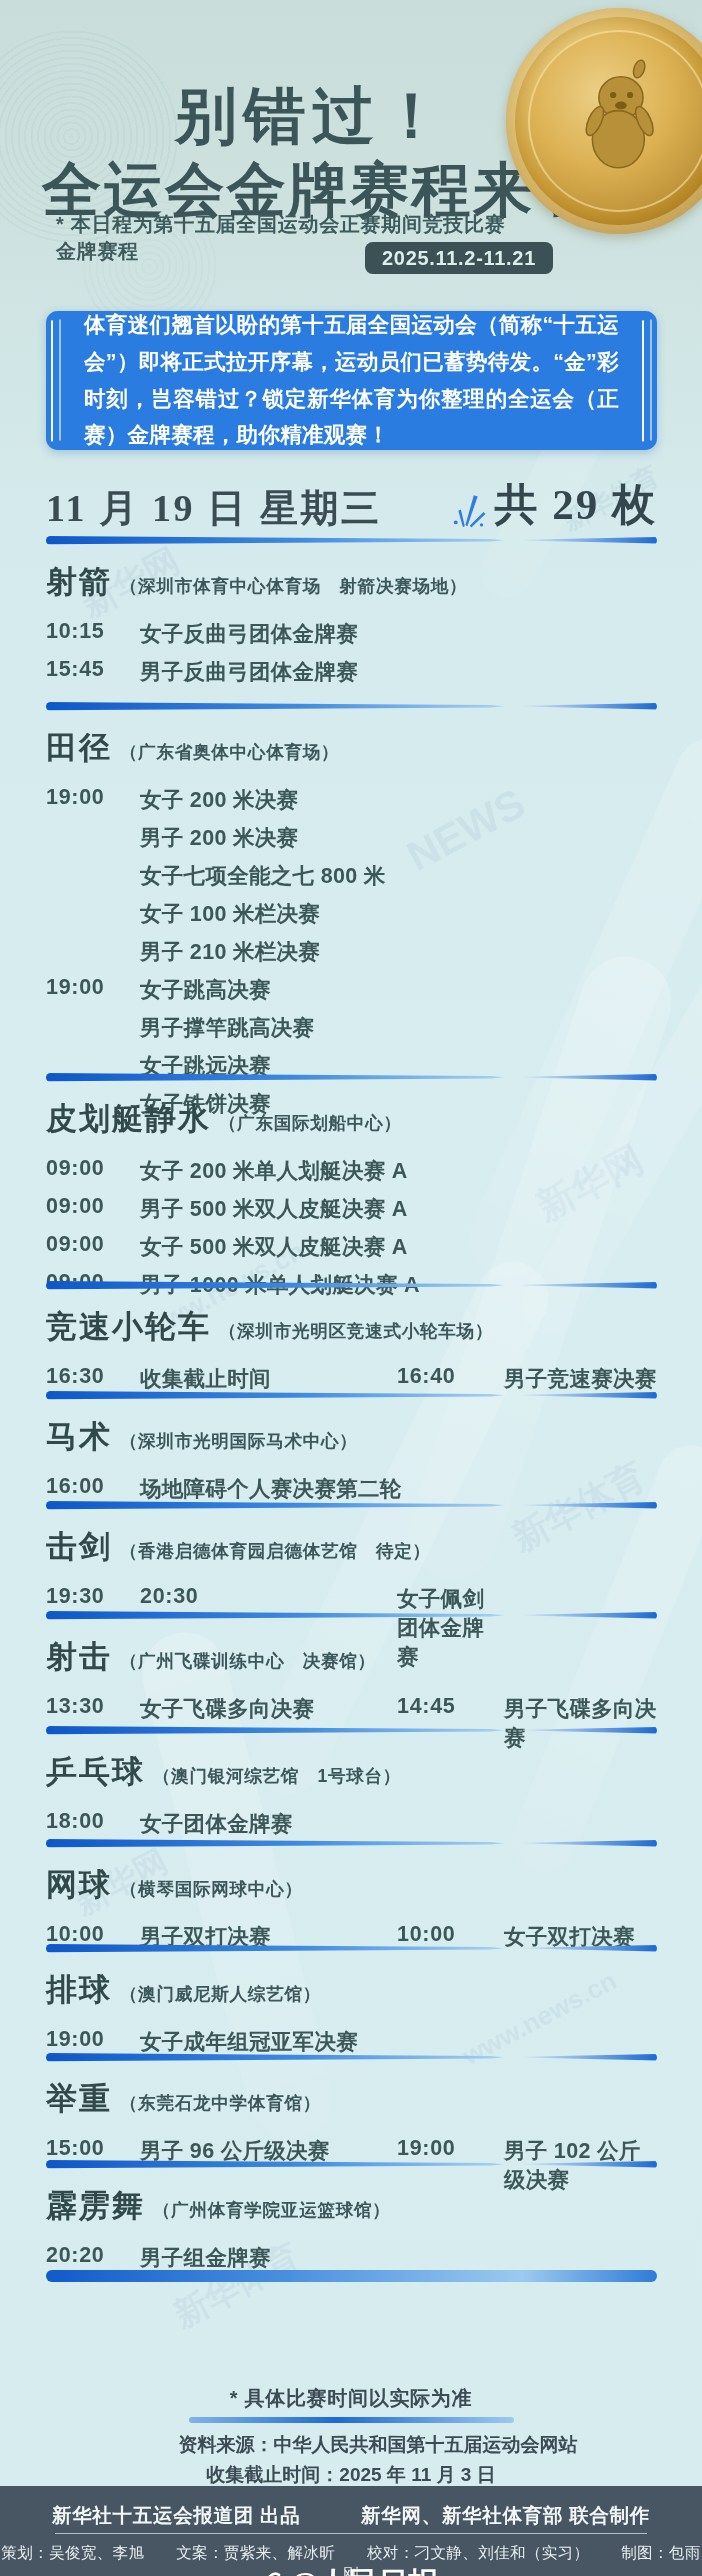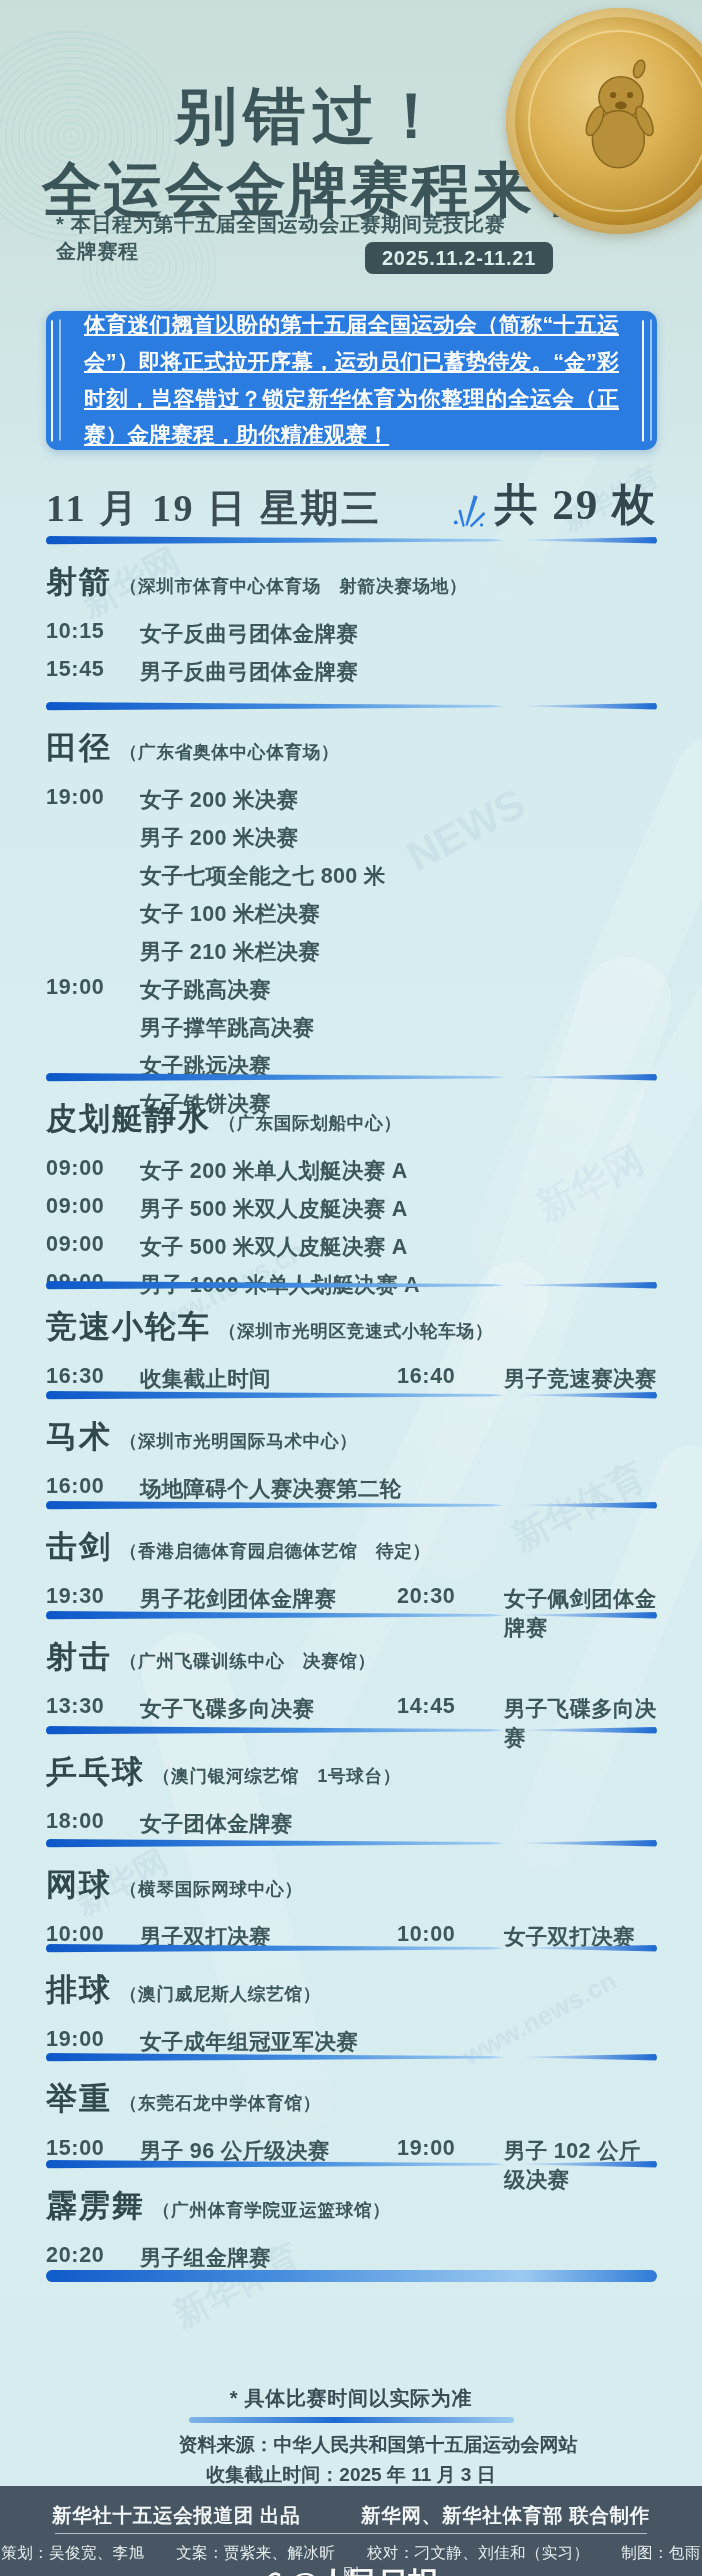--- a/index.html
+++ b/index.html
@@ -25,21 +25,21 @@
          background:radial-gradient(circle at 38% 32%,#f6e3a4 0%,#e7c167 30%,#d3a43e 55%,#b07f1f 85%,#8f6414 100%);
          box-shadow:inset 0 0 0 9px rgba(255,244,200,.35), inset 0 0 39px rgba(120,80,10,.5), 0 3.9px 11.7px rgba(80,60,10,.25);}
   .medal-inner{position:absolute;inset:22px;border-radius:50%;
          background:radial-gradient(circle at 40% 35%,#eccf86 0%,#dcb153 45%,#c1953a 75%,#a87f26 100%);
          box-shadow:inset 0 0 0 2px rgba(255,240,190,.5);}
   .mascot{position:absolute;left:50%;top:50%;transform:translate(-50%,-52%);}
   
   .ibox{position:absolute;left:46px;top:311px;width:611px;height:139px;background:#2a7ce0;border-radius:11.7px;
         box-sizing:border-box;display:flex;align-items:center;justify-content:center;
         box-shadow:0 2.6px 9px rgba(30,90,180,.25);}
-  .ibox p{margin:0;padding:0 38px;color:#fff;font-size:21.5px;font-weight:700;line-height:1.72;text-align:justify;letter-spacing:0.3px;text-decoration:underline;}
+  .ibox p{margin:0;padding:0 38px;color:#fff;font-size:21.5px;font-weight:700;line-height:1.72;text-align:justify;letter-spacing:0.3px;}
   .ibox::before,.ibox::after{content:"";position:absolute;top:9px;bottom:9px;width:5.9px;
         border-left:2px solid rgba(255,255,255,.95);border-right:2px solid rgba(255,255,255,.55);}
   .ibox::before{left:5.2px;transform:skewY(-7deg);}
   .ibox::after{right:5.2px;transform:skewY(-7deg);}
   
   .dayrow{position:absolute;left:46px;top:476px;width:611px;display:flex;align-items:flex-end;justify-content:space-between;}
   .daydate{font-family:"Liberation Serif","DejaVu Serif",serif;font-weight:700;font-size:38px;color:#3b4d52;letter-spacing:2.6px;}
   .daycount{display:flex;align-items:flex-end;gap:6.5px;}
   .daycount .cnt{font-family:"Liberation Serif","DejaVu Serif",serif;font-weight:700;font-size:43px;color:#35474e;letter-spacing:2px;}
   
@@ -254,21 +254,20 @@
       <div class="divider">
         <i class="d-main"></i>
         <i class="d-tail"></i>
       </div>
       <div class="sec-head">
         <span class="sport">击剑</span>
         <span class="venue">（香港启德体育园启德体艺馆　待定）</span>
       </div>
       <div class="rows">
           <span class="time">19:30</span>
-          <span class="event">男子花剑团体金牌赛</span>
           <span class="time">20:30</span>
           <span class="event">女子佩剑团体金牌赛</span>
         </div>
     </div>
 
     <div class="sec" style="top: 1610px;">
       <div class="divider">
         <i class="d-main"></i>
         <i class="d-tail"></i>
       </div>

